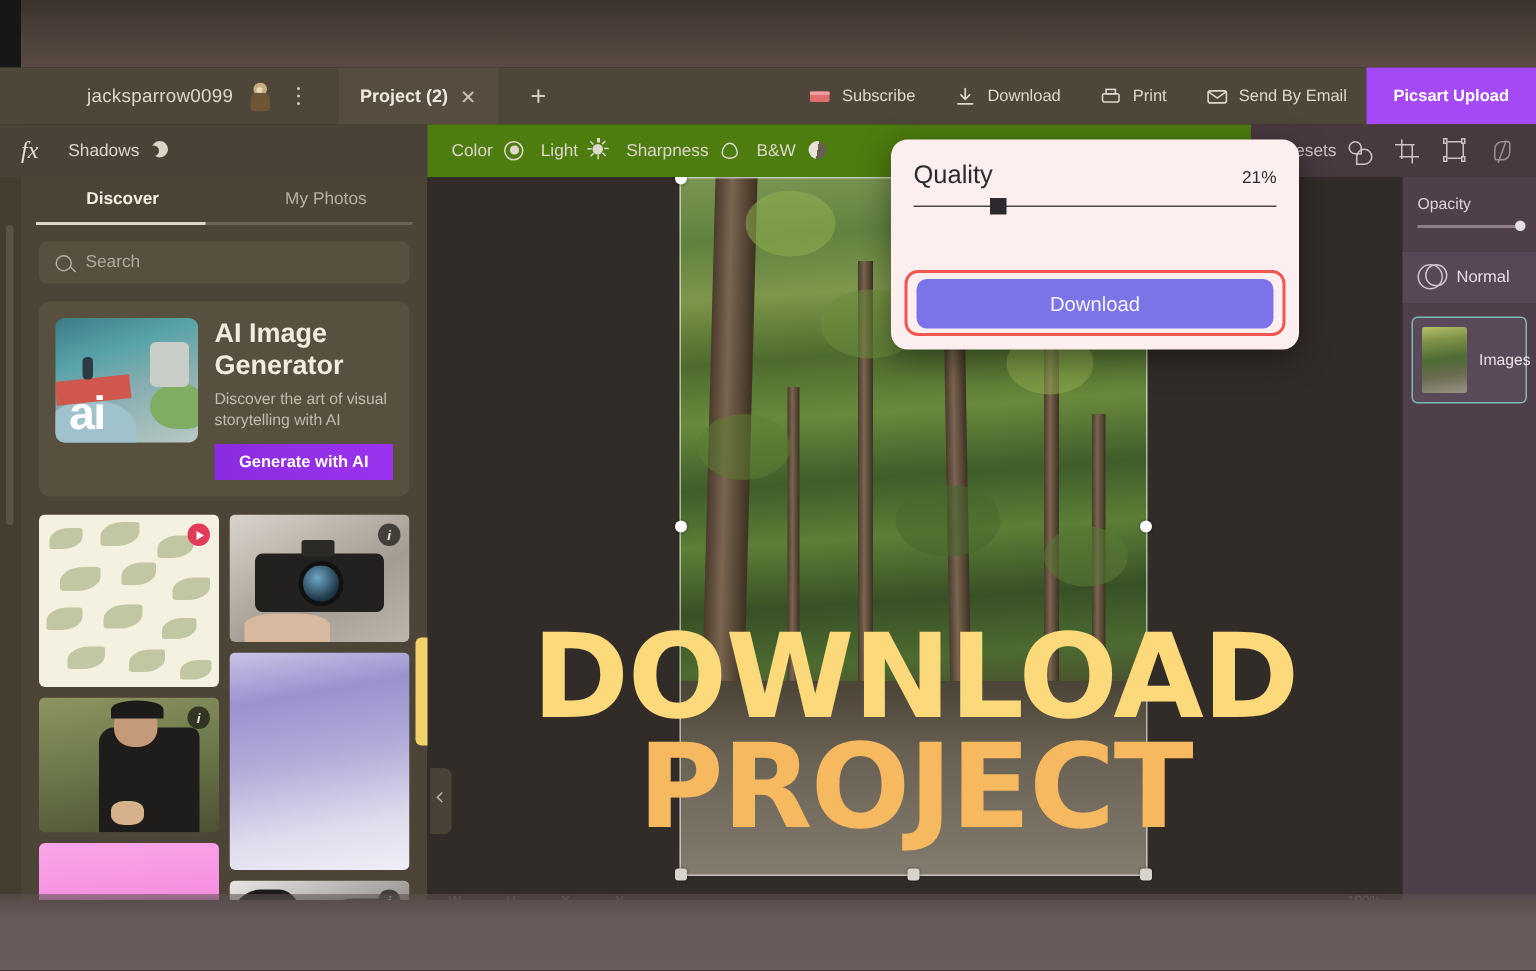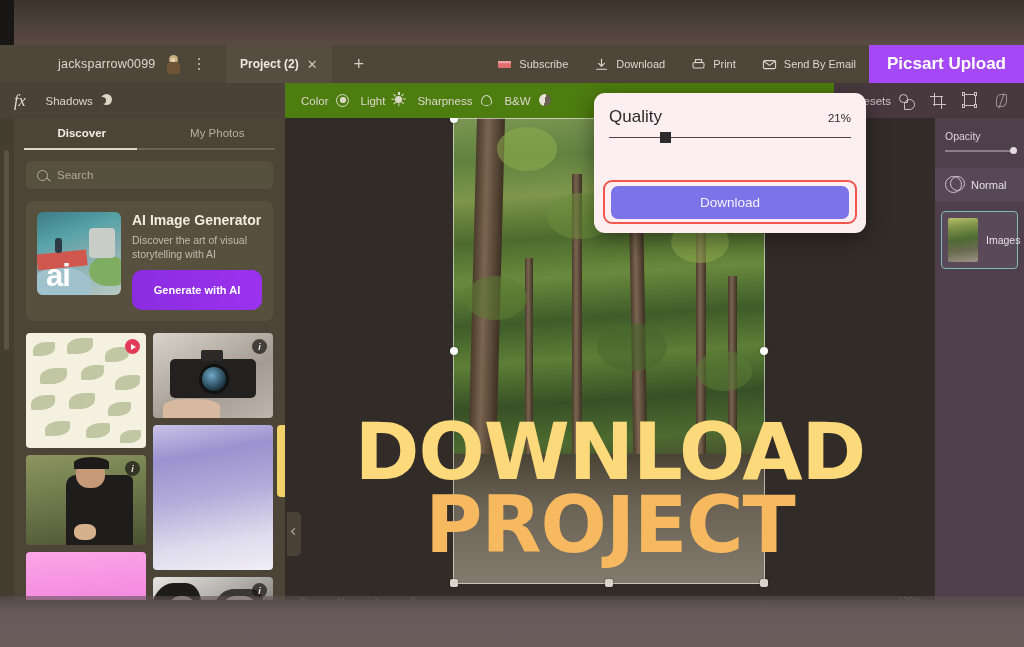--- a/index.html
+++ b/index.html
@@ -79,21 +79,21 @@
     display:flex; align-items:center; gap:7px;
     padding:0 13px; height:100%; cursor:pointer;
   }
   .menu-item span.lbl { color:#ded8cd; font-size:11px; white-space:nowrap; }
   .mi-icon { width:15px; height:15px; position:relative; flex:none; }
 
   .picsart-btn {
     height:38px; background:#a449f5; display:flex; align-items:center;
     padding:0 18px; cursor:pointer;
   }
-  .picsart-btn span { color:#fff; font-size:17px; font-weight:bold; white-space:nowrap; }
+  .picsart-btn span { color:#fff; font-size:11px; font-weight:bold; white-space:nowrap; }
 
   
   .toolbar2 {
     position:absolute; left:0; top:83px; width:1024px; height:35px;
     background:#4a4237;
     display:flex; align-items:center;
   }
   .tb2-left {
     width:285px; height:100%; display:flex; align-items:center;
     gap:20px; padding-left:14px;
@@ -183,35 +183,35 @@
   }
   .sicon { width:11px;height:11px;border:1.4px solid #b4ada0;border-radius:50%;position:relative;flex:none;}
   .sicon::after{content:"";position:absolute;left:8px;top:8px;width:5px;height:1.4px;background:#b4ada0;transform:rotate(45deg);}
   .searchbox .ph { color:#b0a99c; font-size:11.5px; }
 
   .aicard {
     margin:12px 12px 0 12px; border-radius:7px; background:#57503f;
     padding:11px; display:flex; gap:11px;
   }
   .ai-thumb {
-    width:84px; height:83px; border-radius:6px; flex:none; position:relative;
+    width:95px; height:83px; border-radius:6px; flex:none; position:relative;
     overflow:hidden;
     background:linear-gradient(160deg,#3d7b86 0%,#57a3a8 30%,#86adb0 55%,#b8c9c3 100%);
   }
   .ai-thumb .t-red{position:absolute;left:0;top:40px;width:50px;height:16px;background:#d0574d;transform:rotate(-6deg);}
   .ai-thumb .t-man{position:absolute;left:18px;top:26px;width:7px;height:15px;background:#2b3a43;border-radius:3px;}
   .ai-thumb .t-grn{position:absolute;right:-4px;top:44px;width:36px;height:30px;background:#7fae62;border-radius:50% 40% 30% 50%;}
   .ai-thumb .t-blu{position:absolute;left:-6px;bottom:-8px;width:60px;height:36px;background:#9fc2cc;border-radius:50% 50% 0 0;}
   .ai-thumb .t-box{position:absolute;right:6px;top:16px;width:26px;height:30px;background:#c9cdc8;border-radius:4px;}
   .ai-thumb .t-ai{position:absolute;left:9px;bottom:4px;color:#fff;font-size:31px;font-weight:bold;font-family:"Liberation Sans",sans-serif;line-height:1;letter-spacing:-1px;}
   .ai-body { flex:1; min-width:0; }
-  .ai-title { color:#f2ecdf; font-size:14px; font-weight:bold; }
+  .ai-title { color:#f2ecdf; font-size:18px; font-weight:bold; }
   .ai-desc { color:#c2bbae; font-size:10.5px; line-height:1.34; margin-top:5px; }
   .ai-btn {
-    margin-top:9px; height:40px; border-radius:10px; background:#8a2be2;
+    margin-top:9px; height:24px; border-radius:0; background:#8a2be2;
     background:linear-gradient(90deg,#8b2ce0,#9b32ef);
     display:flex; align-items:center; justify-content:center; cursor:pointer;
   }
   .ai-btn span { color:#fff; font-size:11px; font-weight:bold; }
 
   
   .grid {
     display:flex; gap:7px; margin:12px 12px 0 12px;
   }
   .col { flex:1; display:flex; flex-direction:column; gap:7px; }

